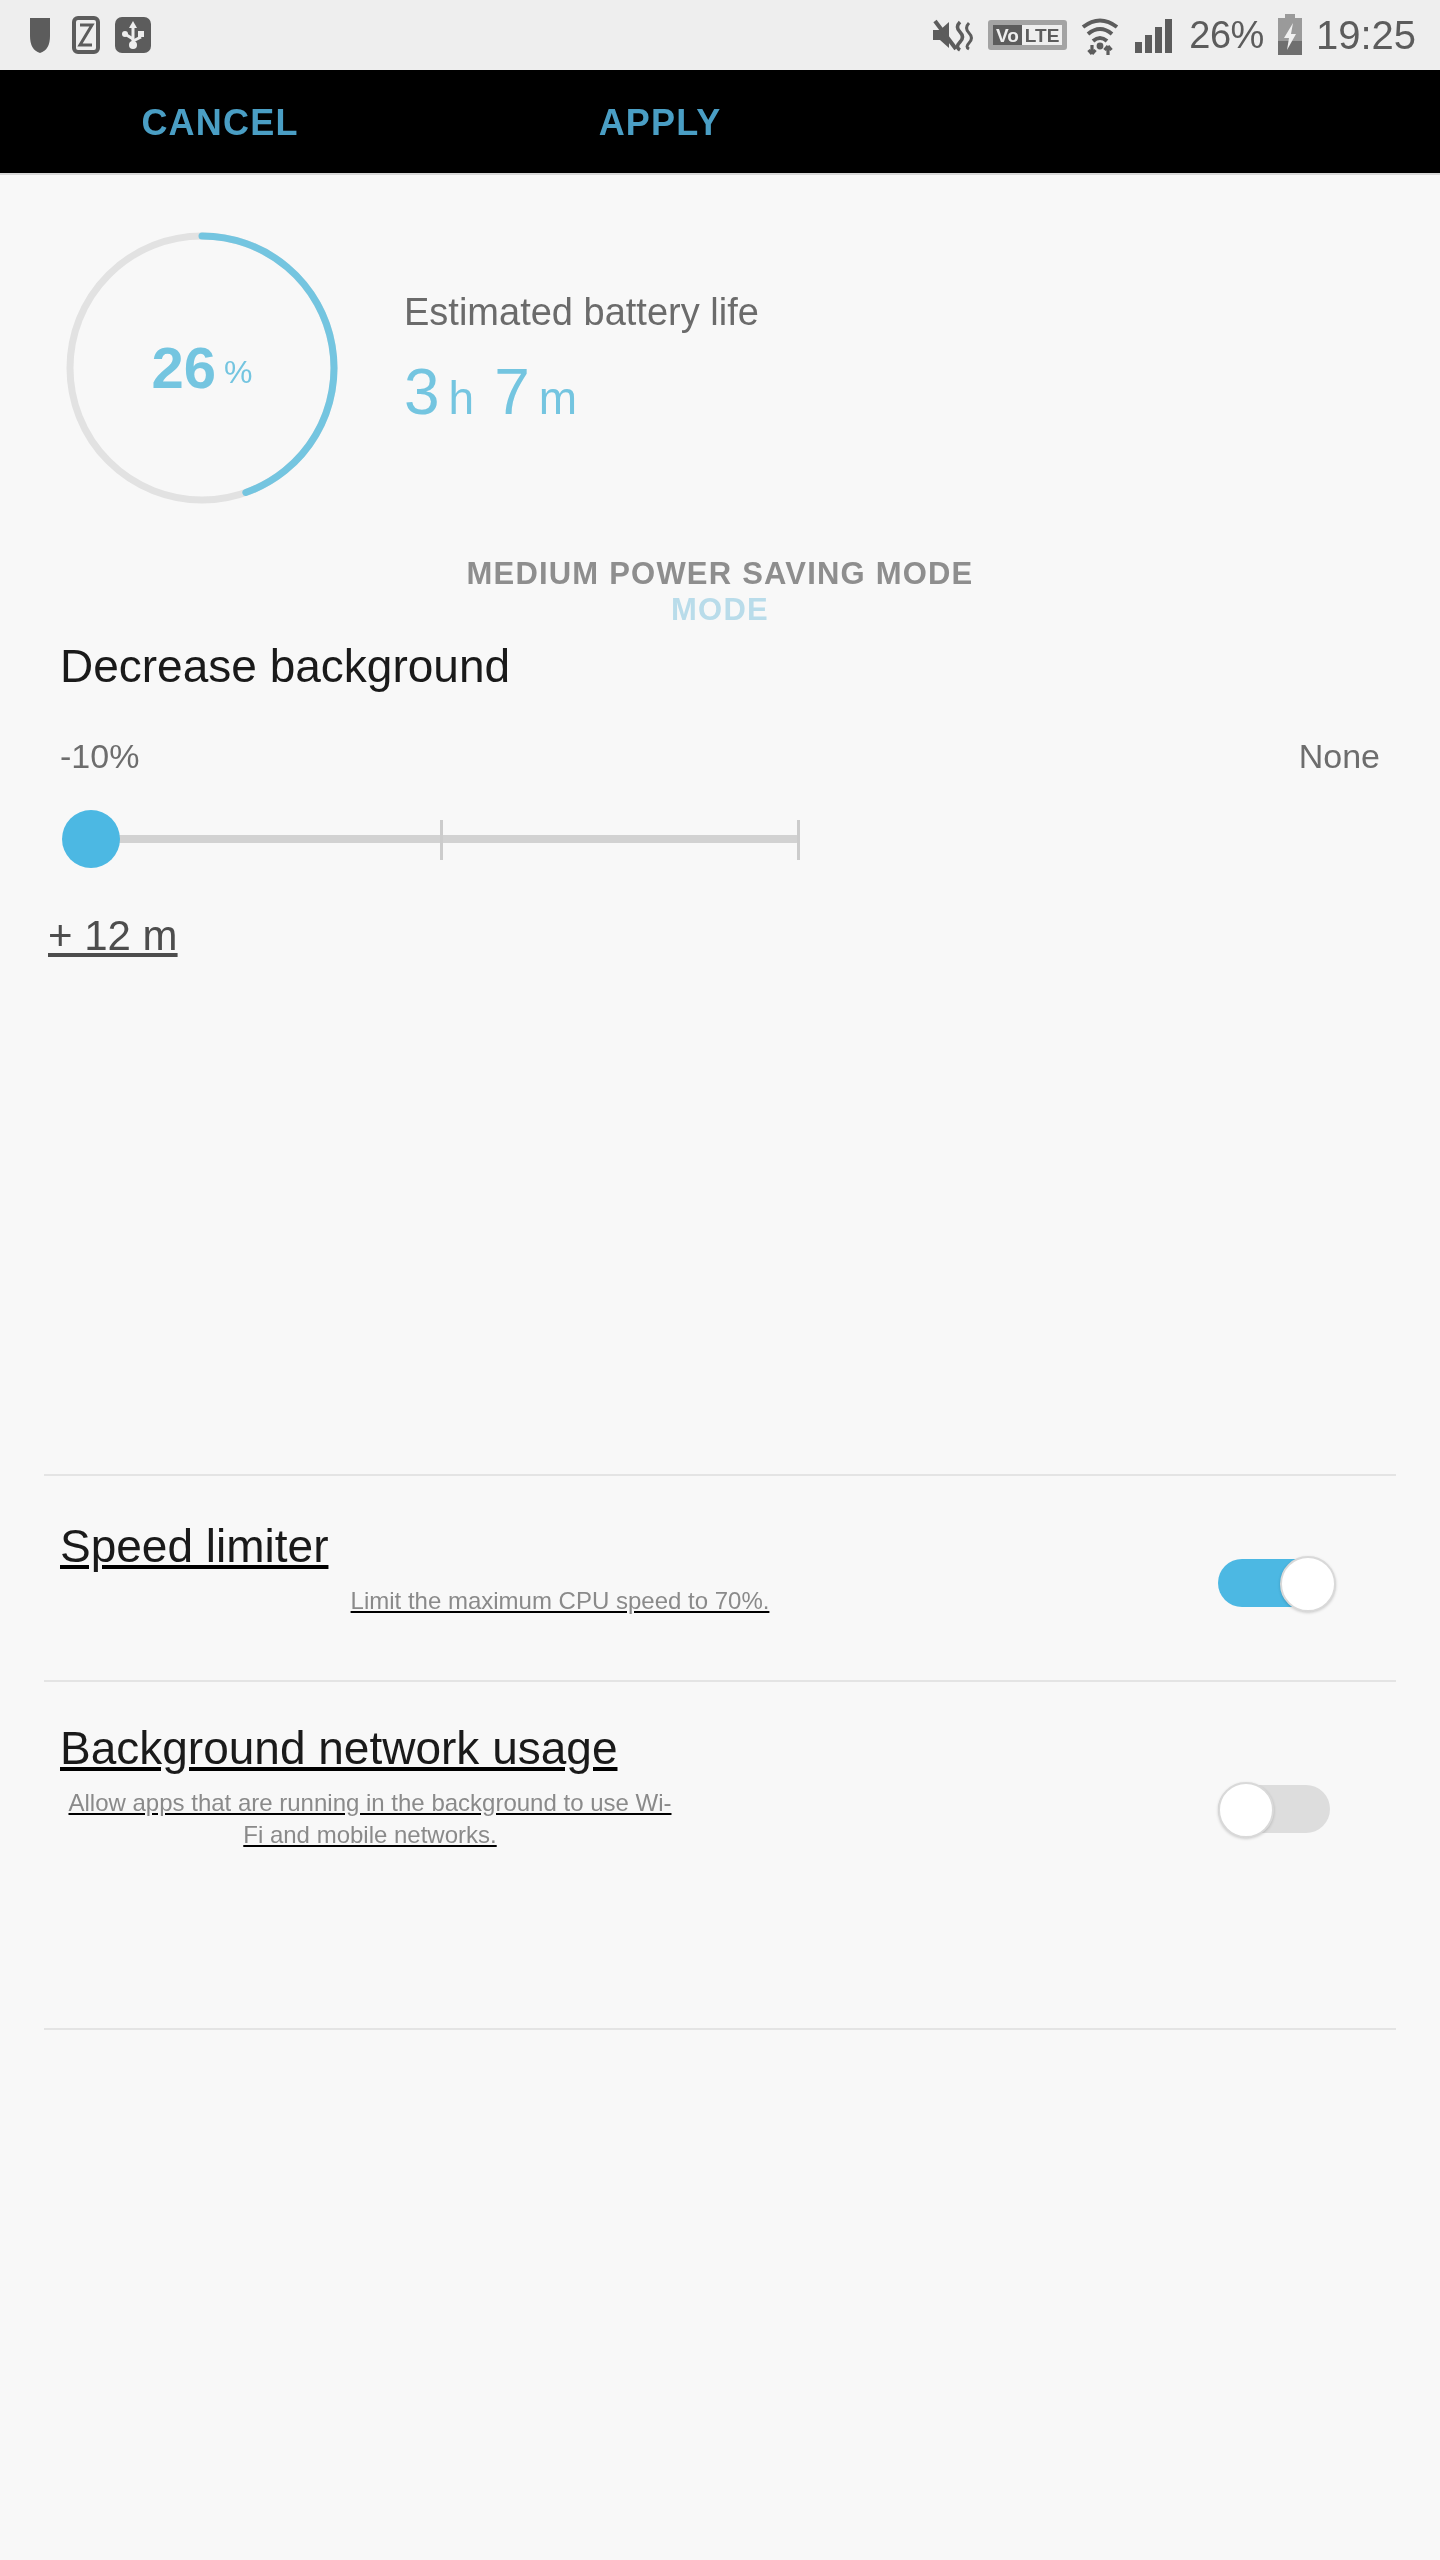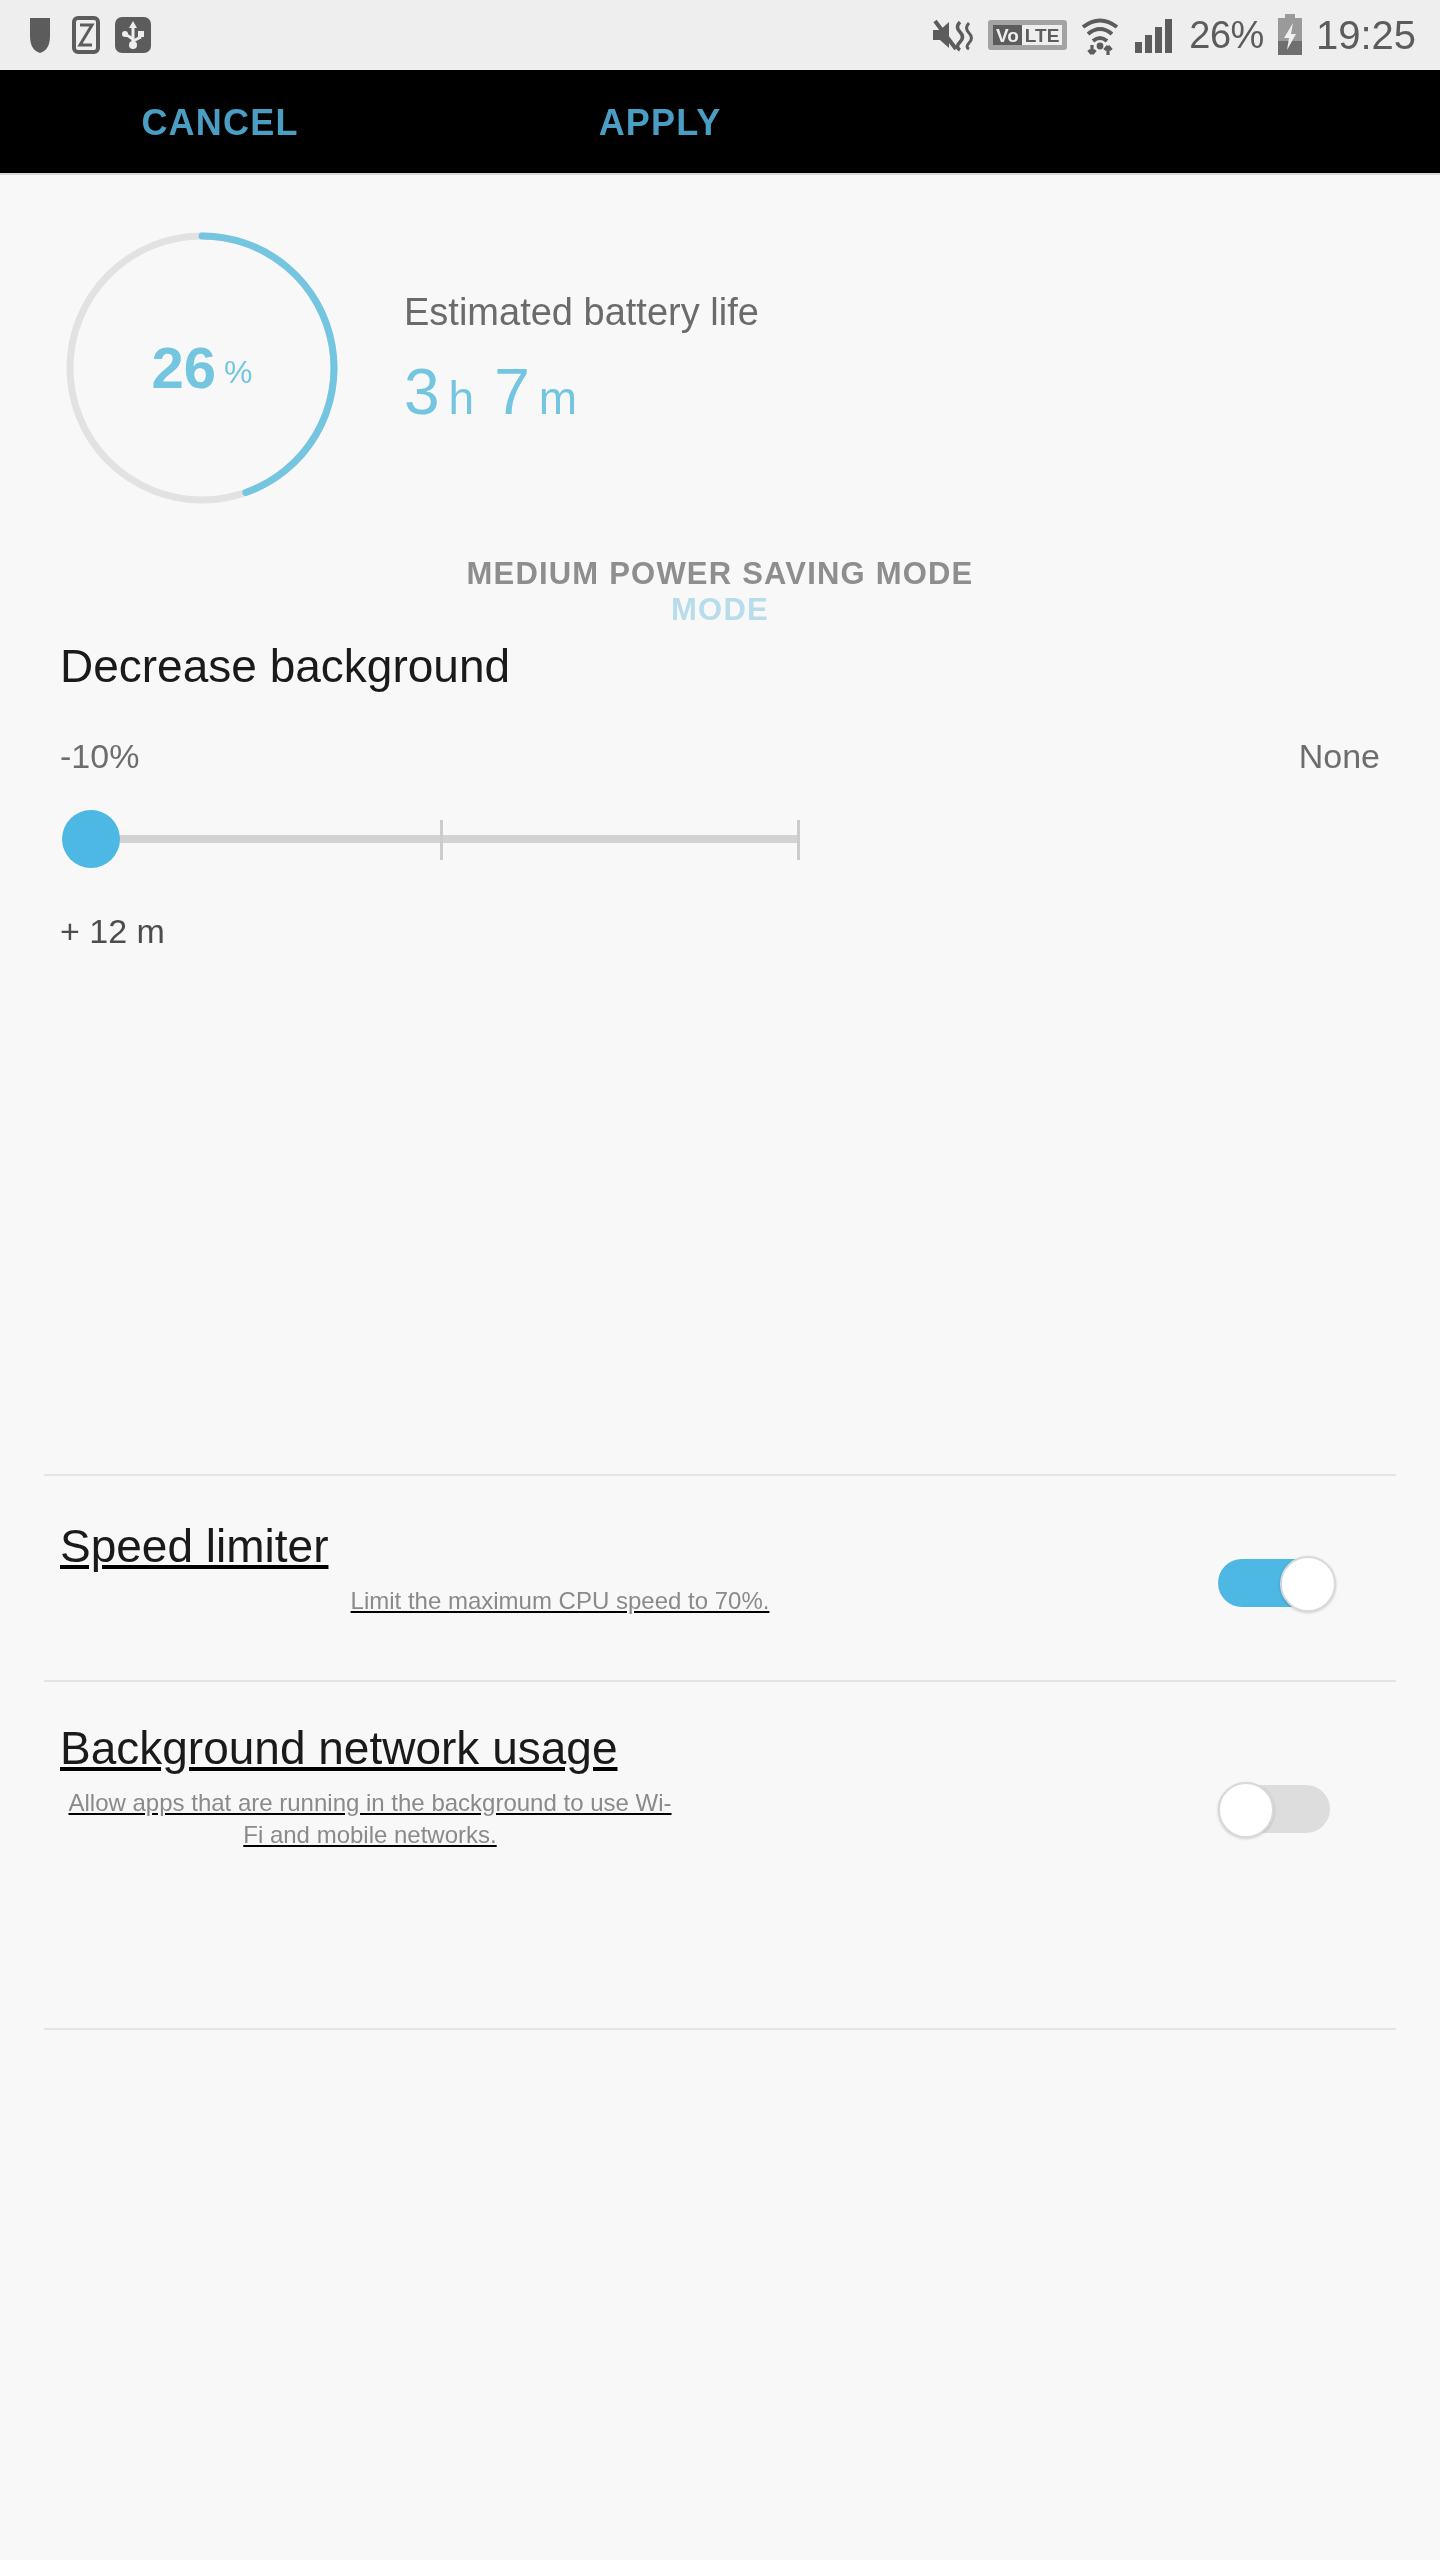--- a/index.html
+++ b/index.html
@@ -107,21 +107,21 @@
     position:absolute; left:92px; top:27px; width:708px; height:8px;
     background:#d2d2d2; border-radius:4px;
   }
   .slider-tick {
     position:absolute; top:12px; width:3px; height:40px; background:#cccccc;
   }
   .slider-thumb {
     position:absolute; left:62px; top:2px; width:58px; height:58px;
     background:#4cb8e3; border-radius:50%;
   }
-  .slider-delta { margin:44px 0 0 60px; font-size:34px; color:#4d4d4d; }
+  .slider-delta { margin:44px 0 0 48px; font-size:42px; color:#4d4d4d;text-decoration:underline; }
 
   .divider { position:absolute; left:44px; width:1352px; height:2px; background:#e4e4e4; }
 
   .toggle-row { position:absolute; left:0; width:1440px;text-decoration:underline; }
   .toggle-row .texts { margin-left:60px; width:1000px; }
   .toggle-row .row-sub { margin-top:12px; }
 
   .switch { position:absolute; right:102px; width:120px; height:54px; }
   .switch .track {
     position:absolute; left:0; top:3px; width:112px; height:48px; border-radius:24px;

